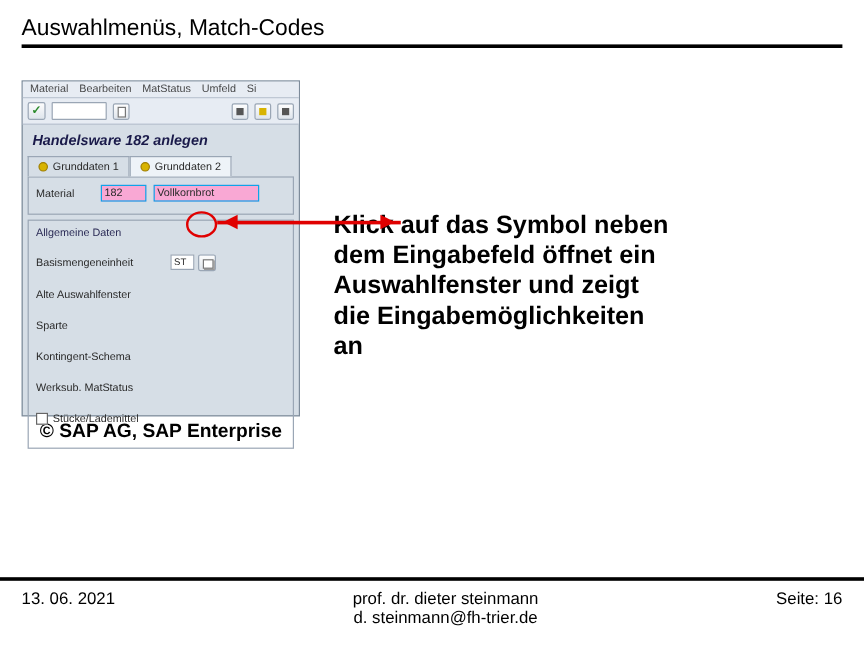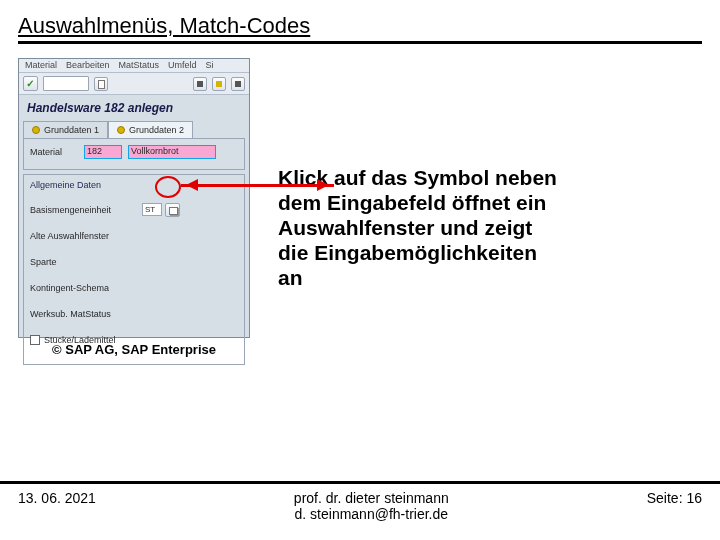--- a/index.html
+++ b/index.html
@@ -1,18 +1,18 @@
 <!DOCTYPE html>
 <html><head>
 <meta charset="utf-8">
 <style>
   *{box-sizing:border-box;margin:0;padding:0;font-family:Arial,Helvetica,sans-serif}
   html,body{width:720px;height:540px;background:#fff;overflow:hidden}
   .slide{position:relative;width:720px;height:540px;padding:13px 18px 0 18px}
-  .title{font-size:22px;text-decoration:underline;border-bottom:3px solid #000;padding-bottom:2px;margin-bottom:14px;font-weight:400}
+  .title{font-size:19px;border-bottom:3px solid #000;padding-bottom:2px;margin-bottom:27px;font-weight:400}
   .content{display:flex;gap:28px;align-items:center}
   .sap-area{width:232px}
   .sap-box{width:232px;height:280px;background:#d6dee6;border:1px solid #7d8b9a;position:relative;font-size:9px;color:#2a2a2a}
   .menubar{height:14px;background:#e7ecf3;display:flex;gap:9px;padding:1px 6px;border-bottom:1px solid #b5bfcc}
   .menubar span{opacity:.85}
   .tbar{height:22px;background:#e7ecf3;display:flex;align-items:center;gap:5px;padding:0 4px;border-bottom:1px solid #b5bfcc}
   .tb-btn{width:15px;height:15px;border:1px solid #9aa6b5;background:linear-gradient(#fdfdfd,#dfe5ec);border-radius:2px;position:relative}
   .tb-btn.green::after{content:"✓";position:absolute;inset:0;text-align:center;font-size:10px;line-height:13px;color:#2a8a2a;font-weight:bold}
   .sel{width:46px;height:15px;border:1px solid #9aa6b5;background:#fff;border-radius:1px}
   .tb-icon{width:14px;height:14px;border:1px solid #9aa6b5;background:linear-gradient(#fdfdfd,#dfe5ec);border-radius:2px;position:relative}
@@ -41,21 +41,21 @@
   .line .ltxt{flex:0 0 112px}
   .chk{width:10px;height:10px;border:1px solid #666;background:#fff;margin-right:4px}
   .match-cell{position:relative}
   .mini{width:20px;height:13px;border:1px solid #9aa6b5;background:#fff;font-size:8px;line-height:11px;text-align:left;padding:0 2px}
   .match-btn{width:15px;height:14px;border:1px solid #9aa6b5;background:linear-gradient(#fdfdfd,#dfe5ec);border-radius:2px;margin-left:3px;position:relative}
   .match-btn::after{content:"";position:absolute;left:3px;top:3px;width:7px;height:6px;border:1px solid #777;background:#fff;box-shadow:1px 1px 0 #999}
   .highlight-ring{position:absolute;border:2px solid #e00000;border-radius:50%;width:26px;height:22px;left:155px;top:176px;pointer-events:none}
   .arrow{position:absolute;left:181px;top:184px;width:153px;height:3px;background:#e00000}
   .arrow::before{content:"";position:absolute;right:-1px;top:-5px;border:6px solid transparent;border-left:12px solid #e00000}
   .arrow::after{content:"";position:absolute;left:-1px;top:-5px;border:6px solid transparent;border-right:12px solid #e00000}
-  .caption{text-align:center;font-size:13px;font-weight:bold;margin-top:4px}
+  .caption{text-align:center;font-size:16px;font-weight:bold;margin-top:4px}
   .explain{width:288px;font-size:21px;font-weight:bold;line-height:1.2;margin-top:40px}
   .footer{position:absolute;left:0;right:0;bottom:18px;border-top:3px solid #000;padding:6px 18px 0;display:flex;justify-content:center;align-items:flex-start;font-size:14px}
   .footer .mid{text-align:center;flex:1}
   .footer .pg{white-space:nowrap}
 </style>
 </head>
 <body>
 
 <div class="slide">
   <h1 class="title">Auswahlmenüs, Match-Codes</h1>

